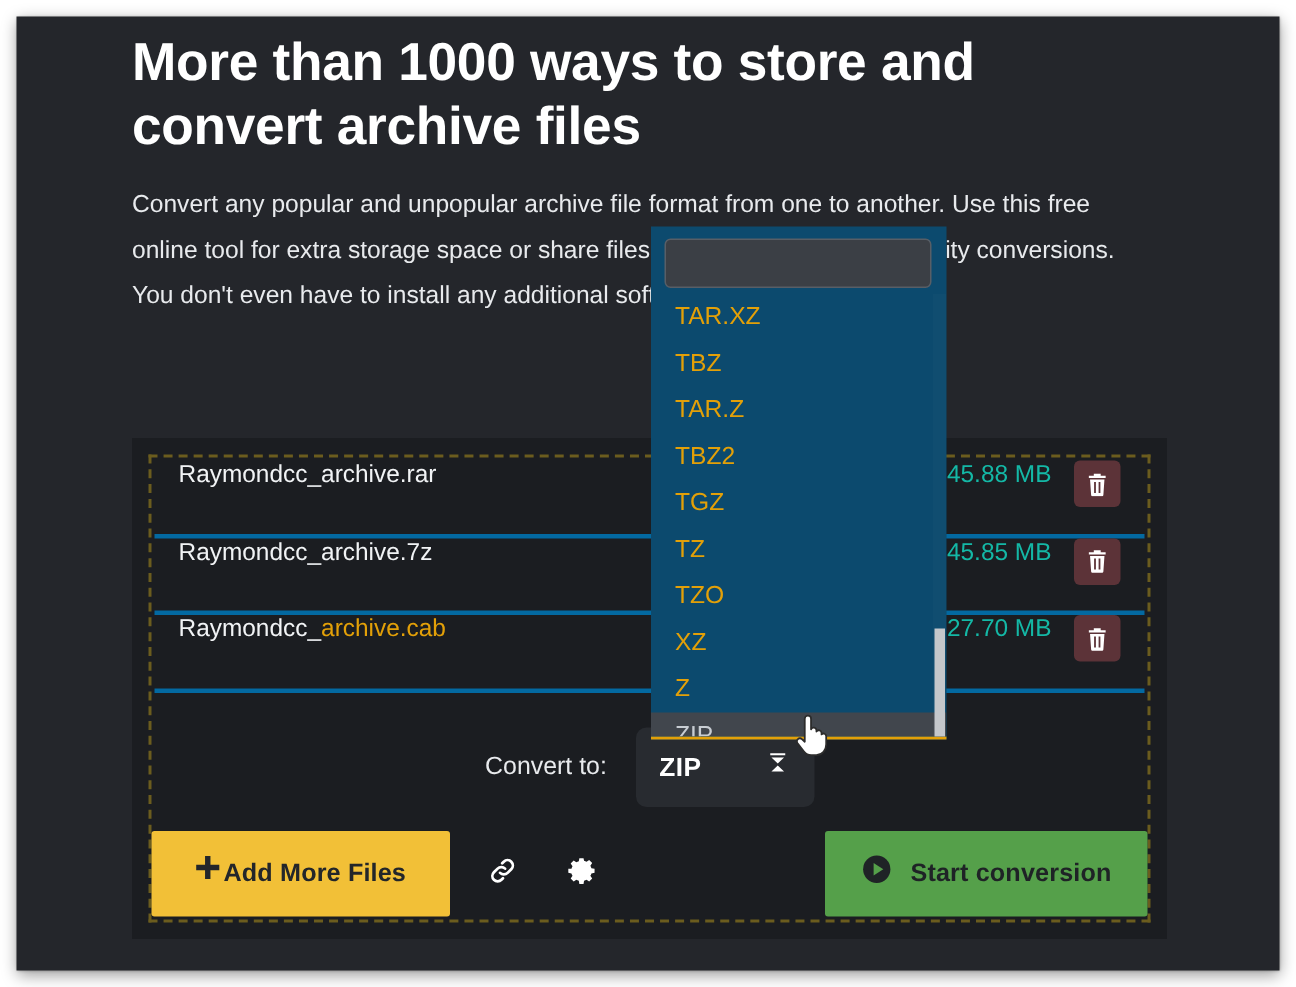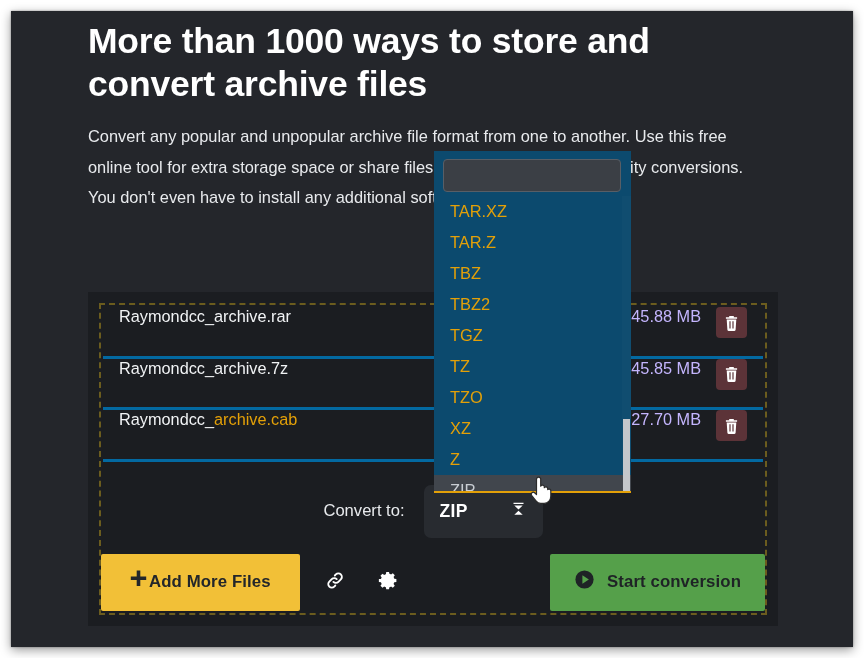--- a/index.html
+++ b/index.html
@@ -73,21 +73,21 @@
   }
   .file-name {
     color: #f1f3f5;
     font-size: 16.3px;
     white-space: nowrap;
     flex: 0 0 auto;
   }
   .file-name .hl { color: #e3a008; }
   .file-spacer { flex: 1 1 auto; }
   .file-size {
-    color: #c4b5fd;
+    color: #14b8a6;
     font-size: 16.3px;
     margin-right: 15px;
     white-space: nowrap;
   }
   .delete-btn {
     width: 31px; height: 31px;
     background: #5c3338;
     border-radius: 4px;
     border: none;
     display: flex;
@@ -371,22 +371,22 @@
 
       </div>
     </div>
 
     <div id="dropdown">
       <input id="dropdown-search" type="text" value="" placeholder="" style="">
       <div id="dd-track"></div>
       <div id="dd-scrollbar"></div>
       <div id="dropdown-list">
         <div class="dd-item">TAR.XZ</div>
+        <div class="dd-item">TBZ</div>
         <div class="dd-item">TAR.Z</div>
-        <div class="dd-item">TBZ</div>
         <div class="dd-item">TBZ2</div>
         <div class="dd-item">TGZ</div>
         <div class="dd-item">TZ</div>
         <div class="dd-item">TZO</div>
         <div class="dd-item">XZ</div>
         <div class="dd-item">Z</div>
         <div class="dd-item selected">ZIP</div>
       </div>
     </div>
 

